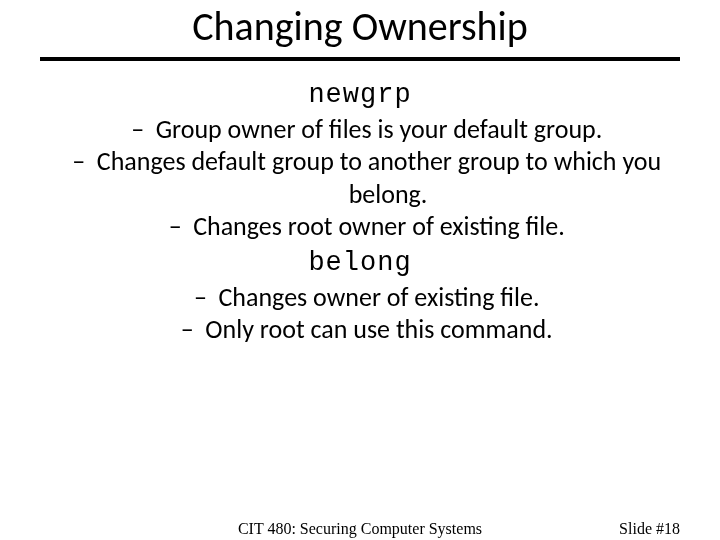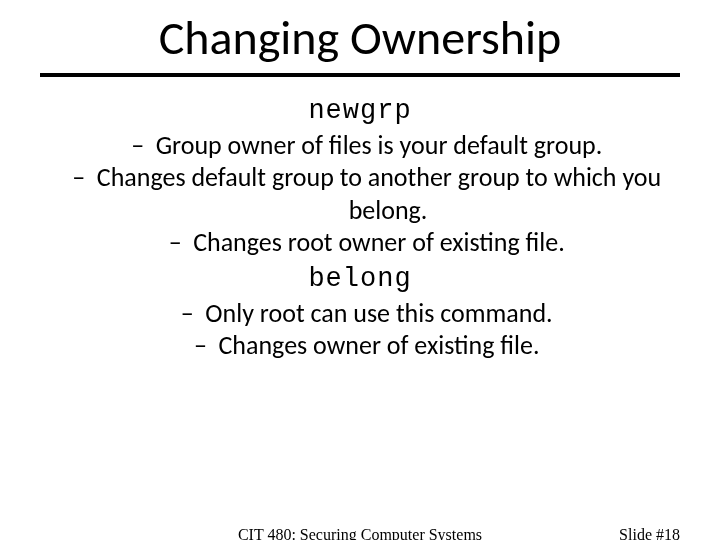--- a/index.html
+++ b/index.html
@@ -13,23 +13,23 @@
     overflow: hidden;
   }
   .slide {
     position: relative;
     width: 720px;
     height: 540px;
     box-sizing: border-box;
   }
   .title {
     text-align: center;
-    font-size: 48px;
+    font-size: 40px;
     font-weight: 400;
-    margin-top: 8px;
+    margin-top: 2px;
     letter-spacing: 0px;
   }
   .rule {
     border: none;
     border-top: 4px solid #000;
     margin: 6px 40px 0 40px;
   }
   .body {
     margin: 18px 50px 0 50px;
     font-size: 26px;
@@ -81,22 +81,22 @@
 
   <div class="body">
 
     <div class="cmd">newgrp</div>
     <div class="sub"><span class="dash">–</span><span>Group owner of files is your default group.</span></div>
     <div class="sub"><span class="dash">–</span><span>Changes default group to another group to which you belong.</span></div>
 
     <div class="sub"><span class="dash">–</span><span>Changes root owner of existing file.</span></div>
 
     <div class="cmd">belong</div>
+    <div class="sub"><span class="dash">–</span><span>Changes owner of existing file.</span></div>
     <div class="sub"><span class="dash">–</span><span>Only root can use this command.</span></div>
-    <div class="sub"><span class="dash">–</span><span>Changes owner of existing file.</span></div>
 
   </div>
 
   <div class="footer">
     <div class="footer-left">CIT 480: Securing Computer Systems</div>
     <div class="footer-right">Slide #18</div>
   </div>
 
 </div>
 

